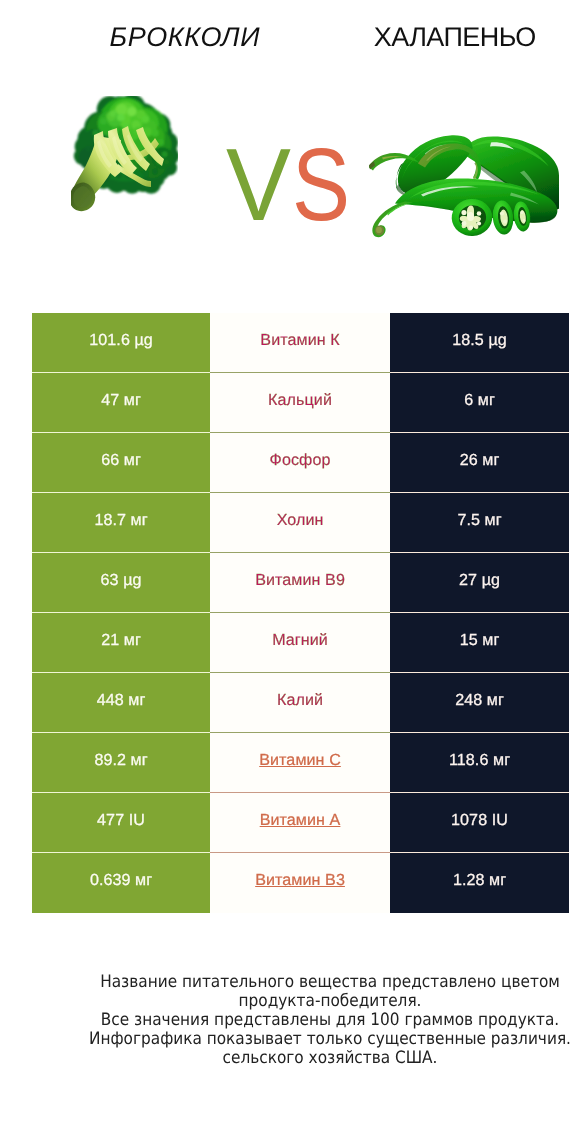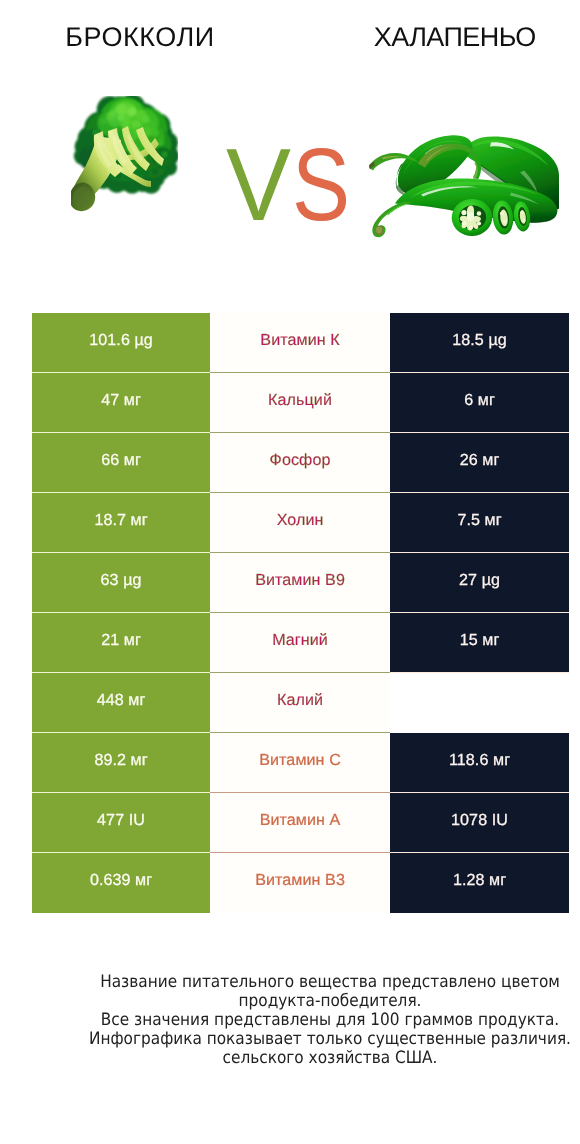--- a/index.html
+++ b/index.html
@@ -5,21 +5,21 @@
 <style>
   html,body{margin:0;padding:0;}
   body{width:580px;height:1144px;background:#ffffff;
        font-family:"Liberation Sans",sans-serif;overflow:hidden;
        -webkit-font-smoothing:antialiased;text-rendering:geometricPrecision;}
   .page{position:relative;width:580px;height:1144px;background:#fff;}
 
   
   .title{position:absolute;top:22px;font-size:27px;line-height:31px;
          color:#111;white-space:nowrap;letter-spacing:0px;}
-  .title-left{left:12px;width:256px;text-align:center;letter-spacing:0.55px;}
+  .title-left{left:4px;width:256px;text-align:right;letter-spacing:0.55px;font-style:italic;}
   .title-right{left:326px;width:258px;text-align:center;letter-spacing:-0.58px;text-indent:-0.58px;}
 
   
   .hero{position:absolute;top:80px;left:0;width:580px;height:170px;}
   .hero-img{position:absolute;}
   #broccoli{left:71px;top:16px;width:107px;height:122px;}
   #jalapeno{left:369px;top:55px;width:190px;height:106px;}
 
   .vs{position:absolute;left:-1px;top:132.5px;width:580px;text-align:center;
       font-size:103px;line-height:103px;font-weight:400;letter-spacing:0px;}
@@ -40,21 +40,21 @@
   .c-right{left:358px;width:179px;background:#0f172a;color:#fdf4ef;-webkit-text-stroke:0.28px #fdf4ef;}
   .row .c-left::after,.row .c-right::after,.row .c-mid::after{
         content:"";position:absolute;left:0;right:0;bottom:0;height:1px;}
   .row .c-left::after{background:#f0f6d4;}
   .row .c-right::after{background:#fcebdc;}
   .win-left .c-mid::after{background:#98a367;}
   .win-right .c-mid::after{background:#c99a86;}
   .row:last-child .c-left::after,.row:last-child .c-right::after,
   .row:last-child .c-mid::after{display:none;}
   .win-left .c-mid{color:#be185d;text-align:right;-webkit-text-stroke:0.24px #7a9a35;}
-  .win-right .c-mid{color:#d06b4a;-webkit-text-stroke:0.24px #d06b4a;}
+  .win-right .c-mid{color:#d06b4a;text-decoration:underline;-webkit-text-stroke:0.24px #d06b4a;}
 
   
   .footer{position:absolute;left:0;top:973px;width:580px;text-align:center;
           font-family:"DejaVu Sans Condensed","DejaVu Sans",sans-serif;
           font-size:17.05px;line-height:18.95px;color:#212121;padding-left:40px;}
   .footer div{white-space:nowrap;}
 </style>
 </head>
 <body>
 
@@ -413,20 +413,21 @@
     <div class="cell c-right">27 µg</div>
   </div>
   <div class="row win-left">
     <div class="cell c-left">21 мг</div>
     <div class="cell c-mid">Магний</div>
     <div class="cell c-right">15 мг</div>
   </div>
   <div class="row win-left">
     <div class="cell c-left">448 мг</div>
     <div class="cell c-mid">Калий</div>
+    <div class="cell c-right">248 мг</div>
   </div>
   <div class="row win-right">
     <div class="cell c-left">89.2 мг</div>
     <div class="cell c-mid">Витамин C</div>
     <div class="cell c-right">118.6 мг</div>
   </div>
   <div class="row win-right">
     <div class="cell c-left">477 IU</div>
     <div class="cell c-mid">Витамин А</div>
     <div class="cell c-right">1078 IU</div>

